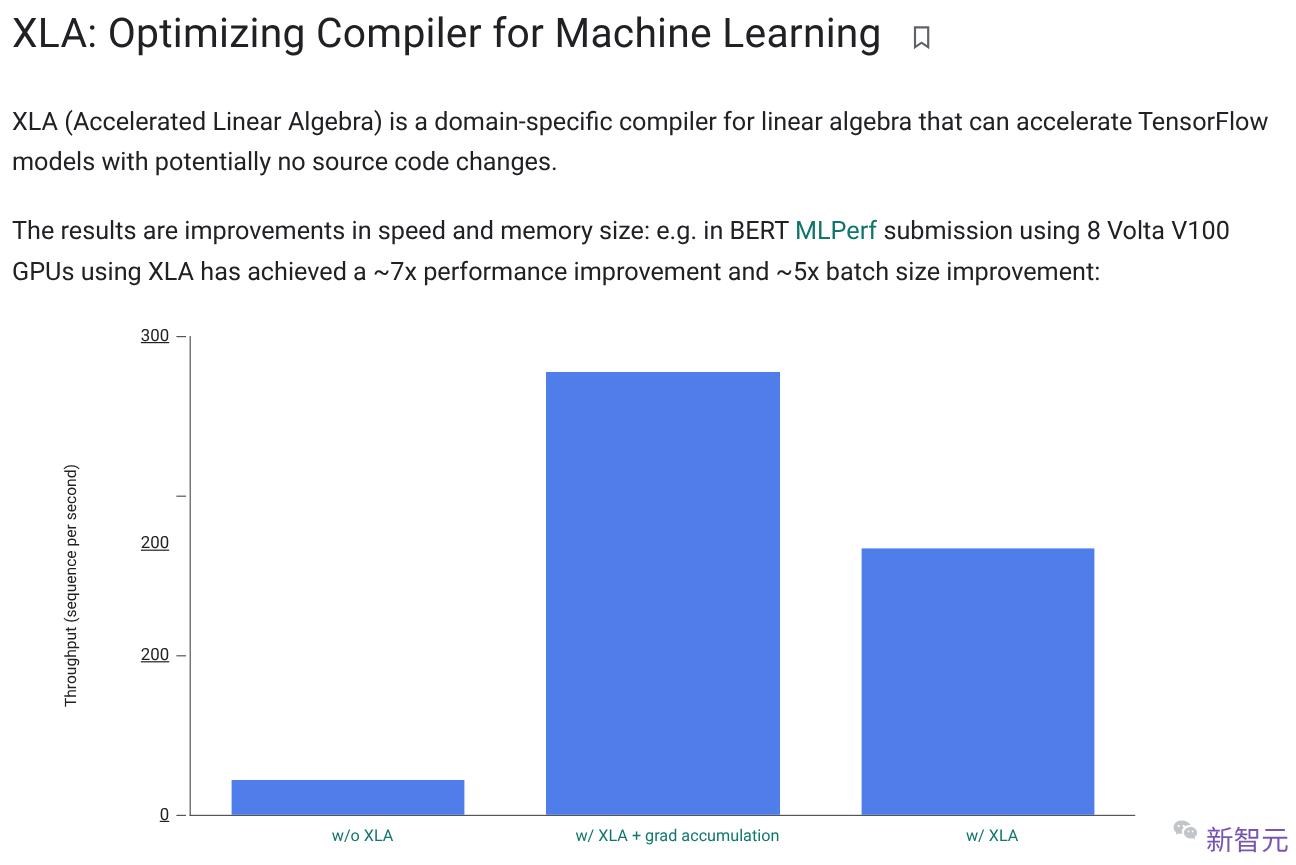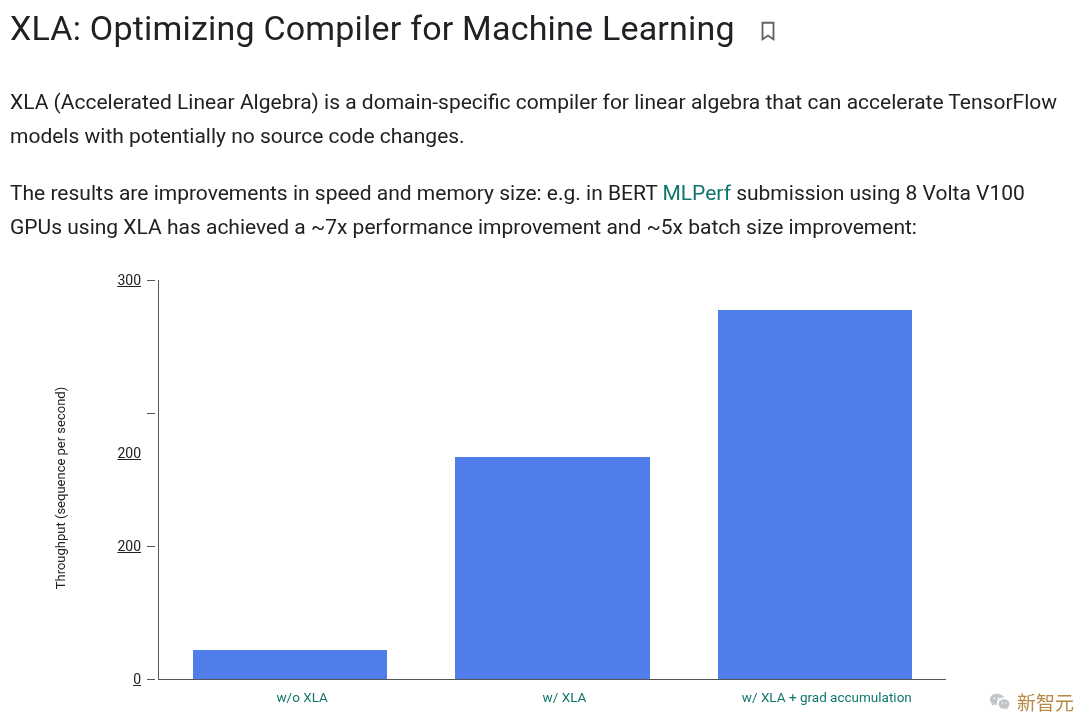--- a/index.html
+++ b/index.html
@@ -111,24 +111,24 @@
       white-space: nowrap;
       margin-left: 12px;
     }
 
     
     .watermark {
       position: absolute;
       right: 6px;
       bottom: 6px;
       display: flex;
-      align-items: center;
+      align-items: flex-start;
       gap: 6px;
-      color: #a16207;
-      font-size: 19px;
+      color: #4c1d95;
+      font-size: 23px;
       opacity: 0.75;
       font-family: "PingFang SC","Noto Sans CJK SC","Microsoft YaHei",sans-serif;
     }
     .wm-bubble {
       width: 22px; height: 22px;
       fill: #aeb3b8;
     }
   </style>
 </head>
 <body>
@@ -153,26 +153,26 @@
   <div class="chart-wrap">
     <div class="ylabel">Throughput (sequence per second)</div>
 
     <div class="plot" id="plot">
       <div class="bars" id="bars">
           <div class="bar-slot">
             <div class="bar" style="height: 7.33333%; background: rgb(79, 125, 233);"></div>
             <div class="xtick-label">w/o XLA</div>
           </div>
           <div class="bar-slot">
+            <div class="bar" style="height: 92.6667%; background: rgb(79, 125, 233);"></div>
+            <div class="xtick-label">w/ XLA + grad accumulation</div>
+          </div>
+          <div class="bar-slot">
             <div class="bar" style="height: 55.6667%; background: rgb(79, 125, 233);"></div>
             <div class="xtick-label">w/ XLA</div>
-          </div>
-          <div class="bar-slot">
-            <div class="bar" style="height: 92.6667%; background: rgb(79, 125, 233);"></div>
-            <div class="xtick-label">w/ XLA + grad accumulation</div>
           </div>
         </div>
     <div class="ytick" style="top: 100%;"></div>
         <div class="ytick-label" style="top: 100%;">0</div>
         <div class="ytick" style="top: 66.6667%;"></div>
         <div class="ytick-label" style="top: 66.6667%;">200</div>
         <div class="ytick" style="top: 33.3333%;"></div>
         <div class="ytick-label" style="top: 33.3333%; margin-top: 40px;">200</div>
         <div class="ytick" style="top: 0%;"></div>
         <div class="ytick-label" style="top: 0%;">300</div>

